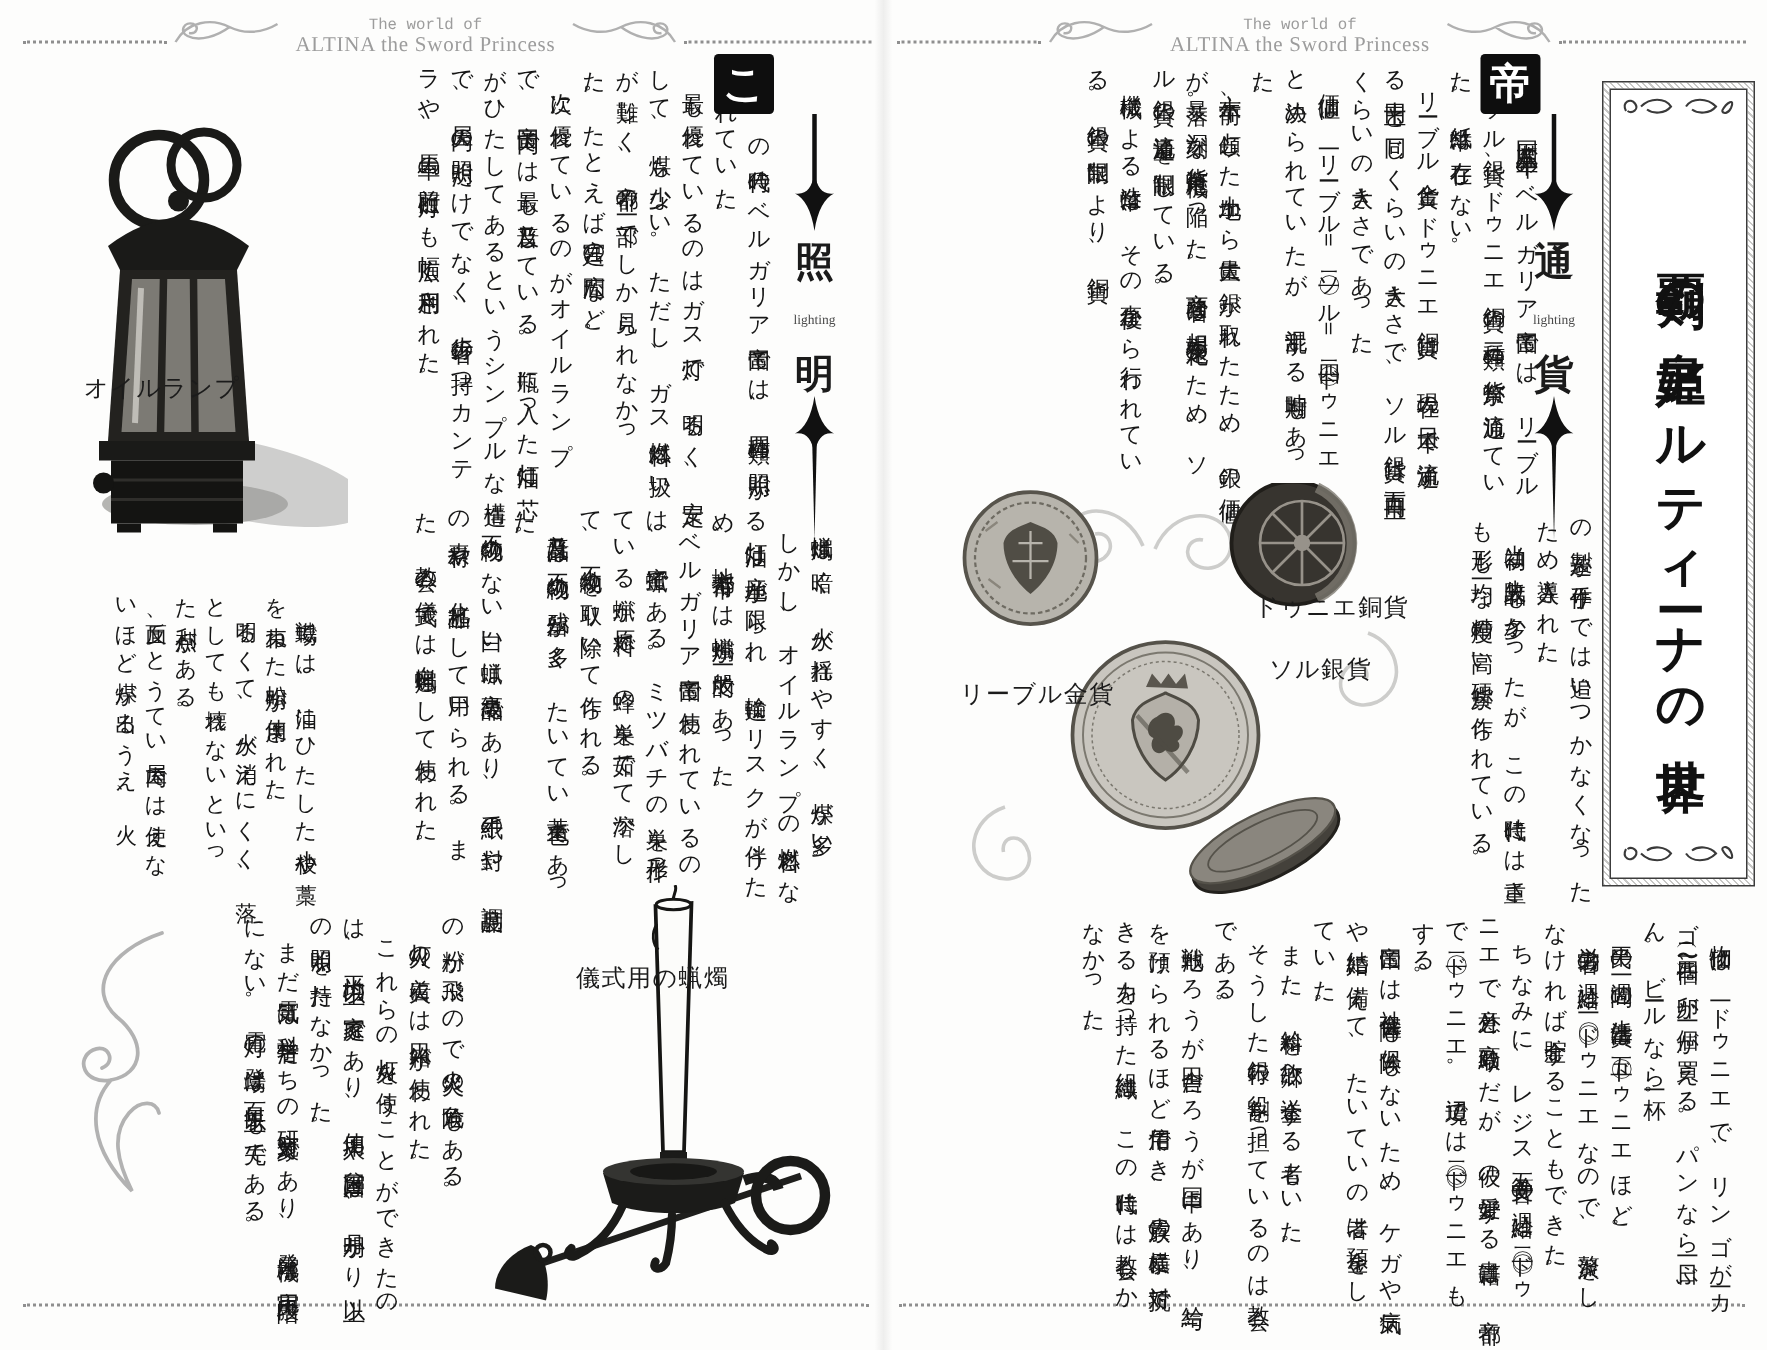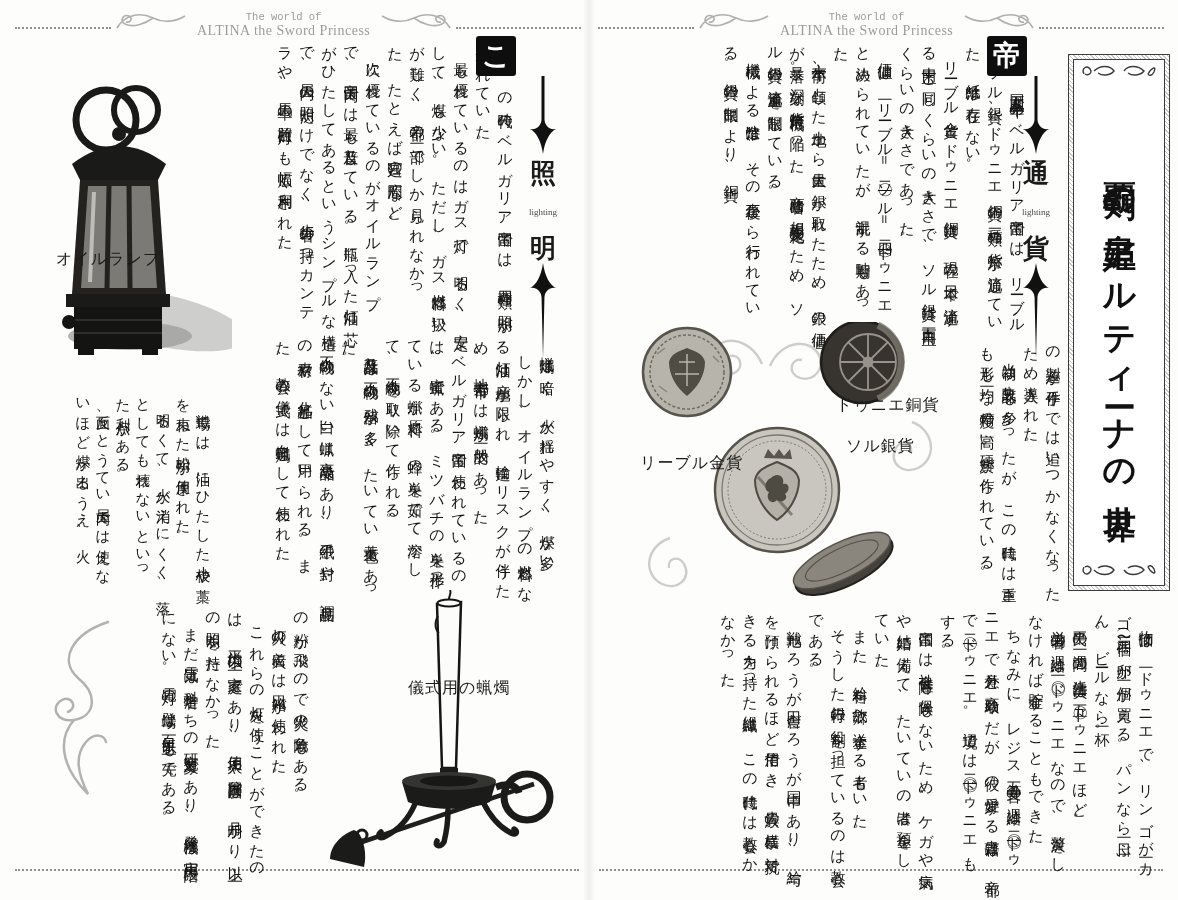--- a/index.html
+++ b/index.html
@@ -291,21 +291,21 @@
     <rect x="120" y="178" width="18" height="8" fill="#1b1b19"></rect>
     <path d="M82 192 C100 185 158 185 176 192 L170 212 C150 221 108 221 88 212 Z" fill="#1b1b19"></path>
     <ellipse cx="129" cy="191" rx="47" ry="9" fill="#343431"></ellipse>
     <ellipse cx="129" cy="191" rx="29" ry="5.5" fill="#181816"></ellipse>
     <path d="M176 197 C190 192 197 196 199 203" stroke="#1b1b19" stroke-width="7" fill="none"></path>
     <circle cx="207" cy="207" r="23" fill="none" stroke="#1b1b19" stroke-width="7"></circle>
     <path d="M95 214 C88 230 78 240 66 246 C60 250 56 246 61 242" stroke="#1b1b19" stroke-width="5.5" fill="none" stroke-linecap="round"></path>
     <path d="M128 220 C128 234 126 244 124 252 C120 258 114 256 117 251" stroke="#1b1b19" stroke-width="5.5" fill="none" stroke-linecap="round"></path>
     <path d="M163 212 C171 228 181 238 191 243 C197 246 198 241 194 239" stroke="#1b1b19" stroke-width="5.5" fill="none" stroke-linecap="round"></path>
   </svg>
-  <div class="pic-label" style="left:384px;top:678px;margin-left:24px;">儀式用の蝋燭</div>
+  <div class="pic-label" style="left:384px;top:642px;">儀式用の蝋燭</div>
 
   <span class="illus" style="left:44px;top:616px;">
     <svg width="80" height="192" viewBox="0 0 80 192">
       <path d="M64 6 C28 18 14 44 34 62 C54 78 52 100 30 104 C12 107 6 90 18 84 C28 79 34 92 24 96 M30 104 C14 122 16 150 44 178 C34 158 30 140 42 126 C50 117 60 118 62 126" stroke="#b2b2b2" stroke-width="2.5" fill="none" stroke-linecap="round"></path>
     </svg>
   </span>
 
 </div>
 
 </body></html>

